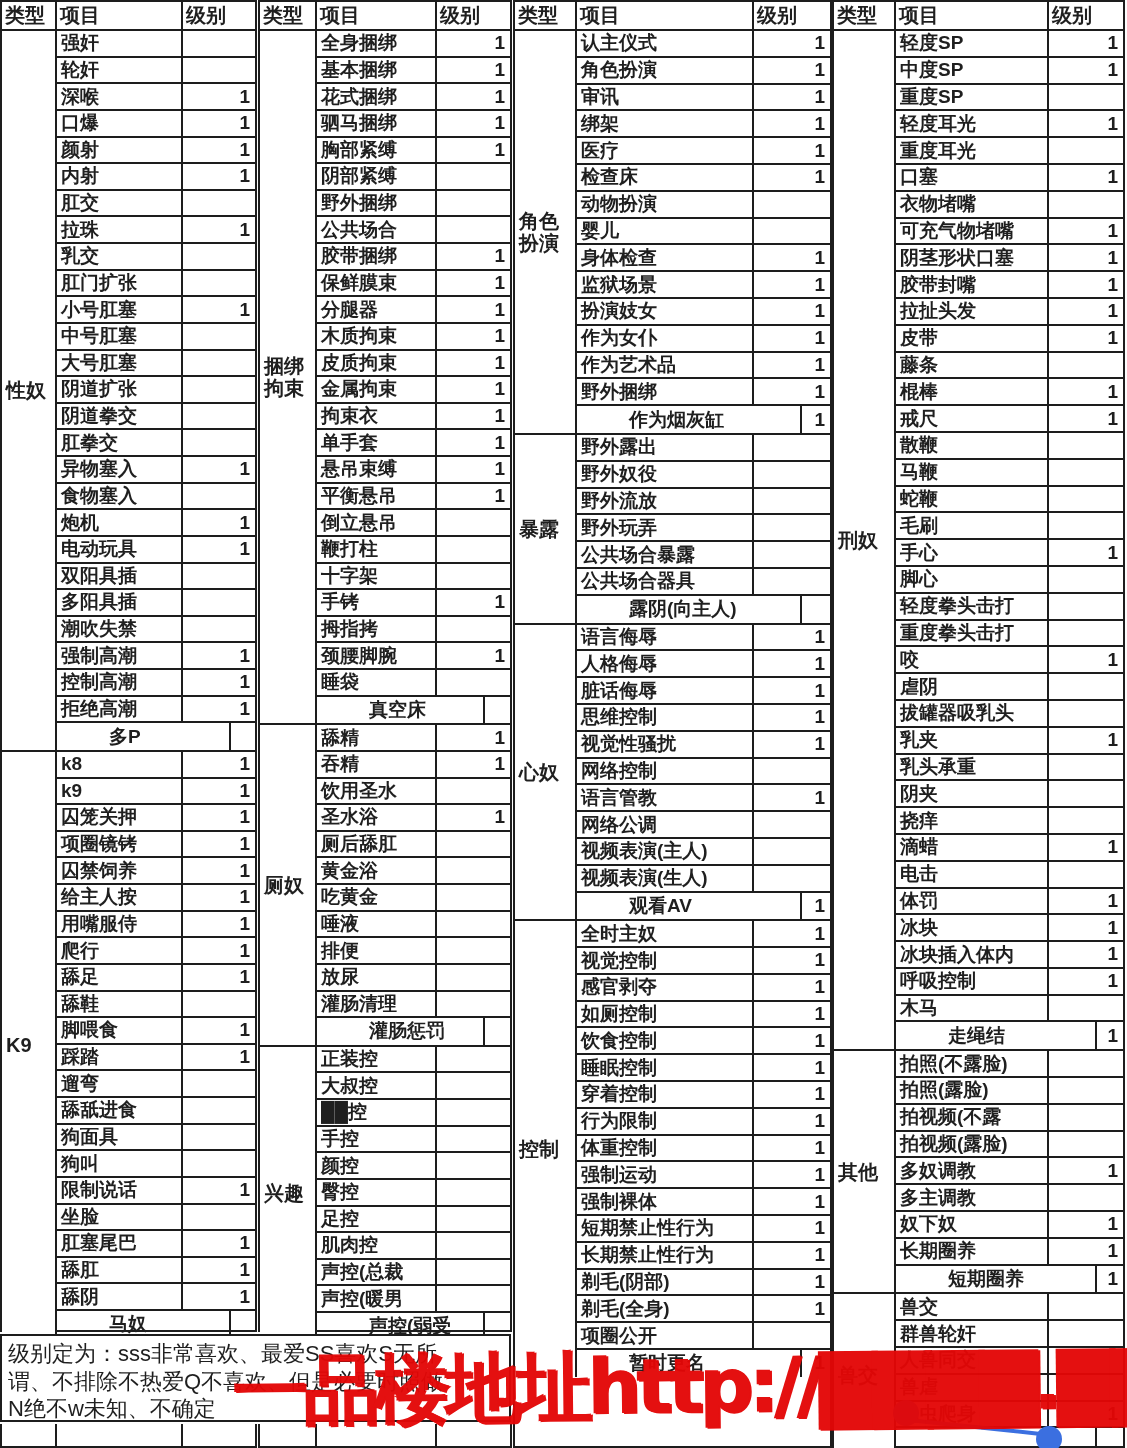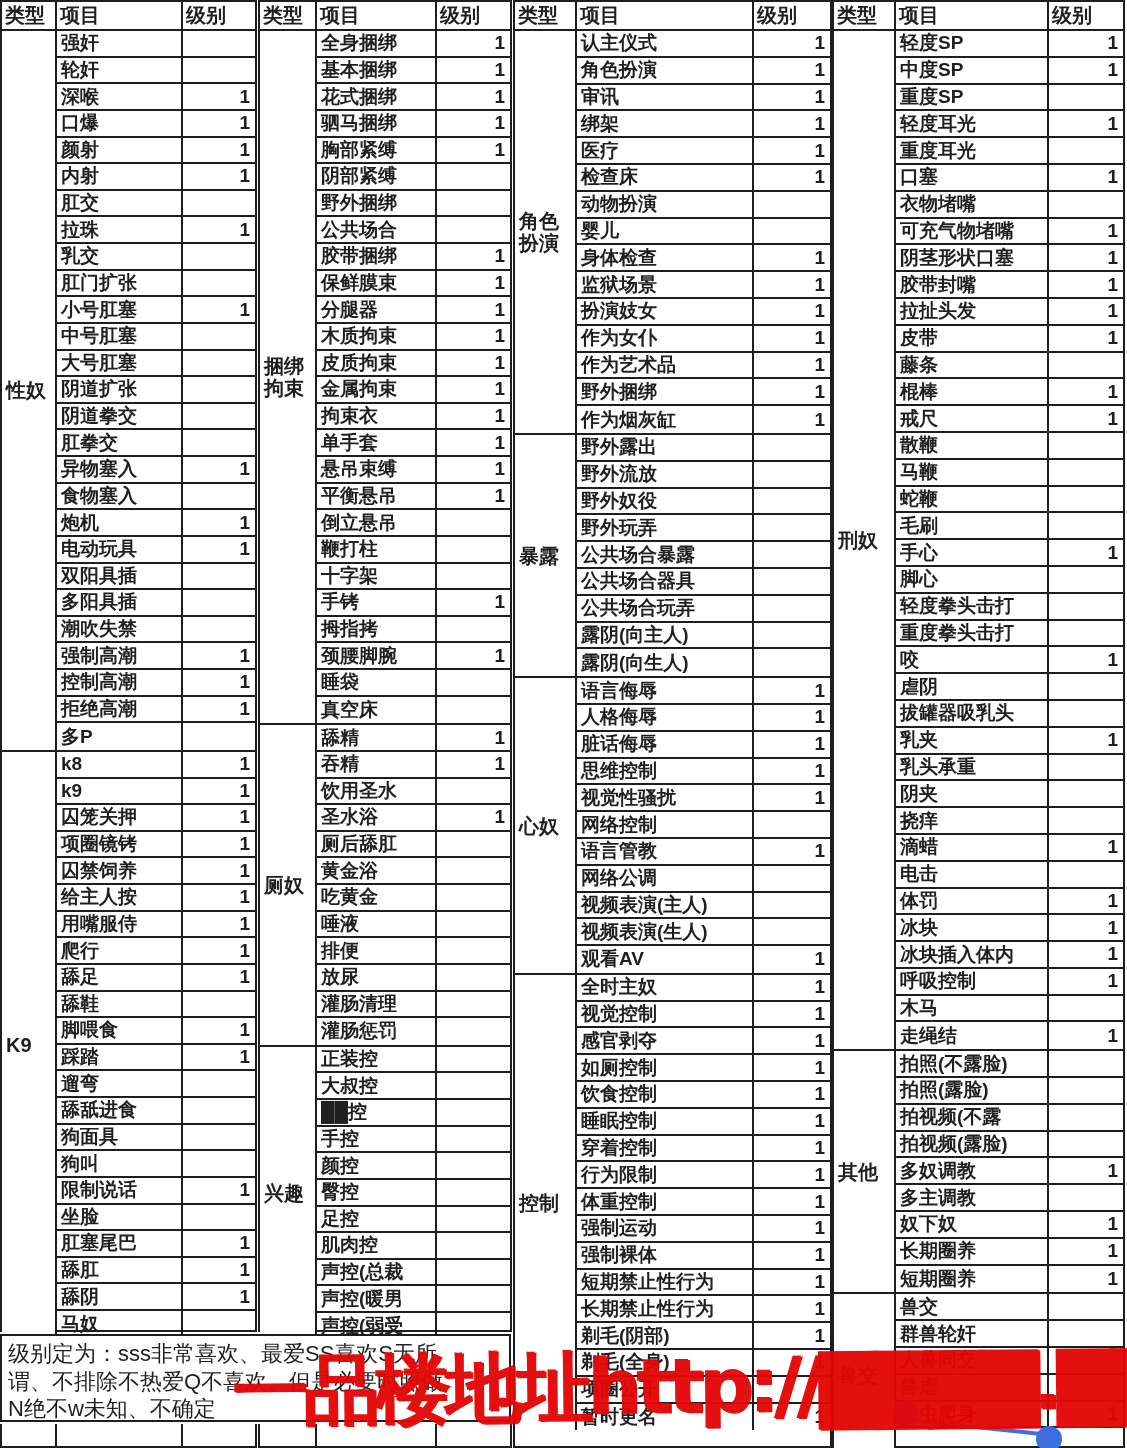--- a/index.html
+++ b/index.html
@@ -17,21 +17,21 @@
   .hcell{box-sizing:border-box;display:flex;align-items:center;padding-left:3px;
     font-size:20px;border-right:2px solid #1d1d1d;background:#fff;}
   .hcell:last-child{border-right:none;}
   .section{display:flex;border-bottom:2px solid #1d1d1d;}
   .section:last-child{border-bottom:none;}
   .cat{box-sizing:border-box;border-right:2px solid #1d1d1d;display:flex;
     align-items:center;padding:0 4px;font-size:20px;line-height:1.1;
     word-break:break-all;background:#fff;}
   .rows{flex:1;display:flex;flex-direction:column;}
   .row{display:flex;box-sizing:border-box;border-bottom:2px solid #1d1d1d;}
-  .row:last-child{border-bottom:none;}
+  .row:last-child{border-bottom:none;padding-left:48px;}
   .g1 .row,.g2 .row{height:26.63px;flex:0 0 26.63px;}
   .g3 .row,.g4 .row{height:26.81px;flex:0 0 26.81px;}
   .item{box-sizing:border-box;border-right:2px solid #1d1d1d;font-size:19px;
     display:flex;align-items:center;padding-left:4px;white-space:nowrap;overflow:hidden;}
   .level{flex:1;font-size:19px;display:flex;align-items:center;
     justify-content:flex-end;padding-right:5px;}
   .g1 .cat,.g1 .hcell.c1{width:55px;flex:0 0 55px;}
   .g1 .item,.g1 .hcell.c2{width:126px;flex:0 0 126px;}
   .g2 .cat,.g2 .hcell.c1{width:57px;flex:0 0 57px;}
   .g2 .item,.g2 .hcell.c2{width:120px;flex:0 0 120px;}
@@ -569,49 +569,41 @@
         </div>
       </div>
       <div class="section">
         <div class="cat">暴露</div>
         <div class="rows">
           <div class="row">
             <div class="item">野外露出</div>
             <div class="level"></div>
           </div>
           <div class="row">
+            <div class="item">野外奴役</div>
+            <div class="level"></div>
+          </div>
+          <div class="row">
             <div class="item">野外流放</div>
             <div class="level"></div>
           </div>
           <div class="row">
-            <div class="item">野外奴役</div>
-            <div class="level"></div>
-          </div>
-          <div class="row">
             <div class="item">野外玩弄</div>
             <div class="level"></div>
           </div>
           <div class="row">
             <div class="item">公共场合暴露</div>
             <div class="level"></div>
           </div>
           <div class="row">
             <div class="item">公共场合器具</div>
             <div class="level"></div>
           </div>
           <div class="row">
-            <div class="item">公共场合玩弄</div>
-            <div class="level"></div>
-          </div>
-          <div class="row">
             <div class="item">露阴(向主人)</div>
-            <div class="level"></div>
-          </div>
-          <div class="row">
-            <div class="item">露阴(向生人)</div>
             <div class="level"></div>
           </div>
         </div>
       </div>
       <div class="section">
         <div class="cat">心奴</div>
         <div class="rows">
           <div class="row">
             <div class="item">语言侮辱</div>
             <div class="level">1</div>

